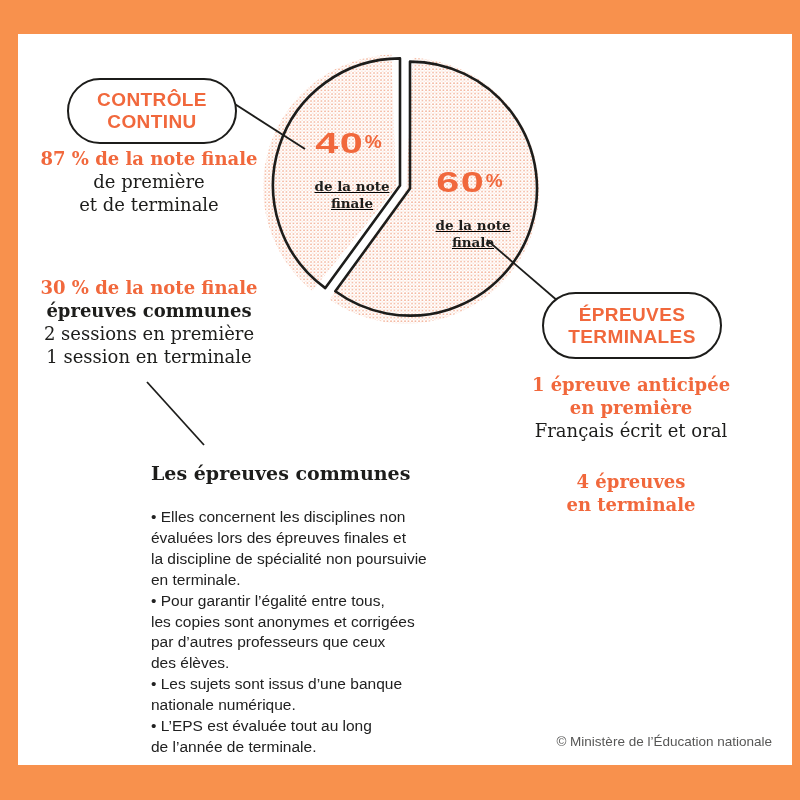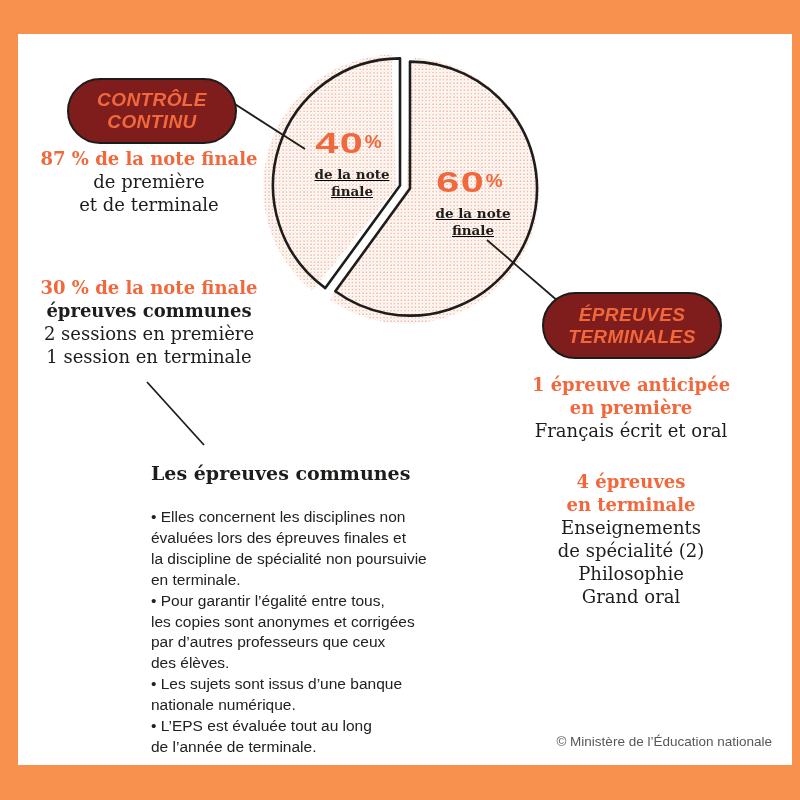--- a/index.html
+++ b/index.html
@@ -9,22 +9,22 @@
     font-family:"Liberation Sans",sans-serif;
   }
   .canvas{
     position:absolute;left:18px;top:34px;width:774px;height:731px;
     background:#ffffff;
   }
   svg.overlay{position:absolute;left:0;top:0;}
 
   .pill{
     position:absolute;border:2.5px solid #1c1c1a;border-radius:34px;
-    background:#7f1d1d;display:flex;flex-direction:column;justify-content:center;align-items:center;
-    text-align:center;z-index:3;font-style:italic;
+    background:#ffffff;display:flex;flex-direction:column;justify-content:center;align-items:center;
+    text-align:center;z-index:3;
   }
   .pill .pline{
     font-family:"Liberation Sans",sans-serif;font-weight:700;font-size:19px;line-height:22px;
     letter-spacing:.4px;color:#F1683C;
   }
   #pill-controle{left:67px;top:78px;width:166px;height:62px;}
   #pill-terminales{left:542px;top:292px;width:176px;height:63px;}
 
   .txtblock{position:absolute;text-align:center;z-index:2;}
   .hl{font-family:"DejaVu Serif",serif;font-weight:700;font-size:18px;line-height:23px;color:#F1683C;white-space:pre-line;}
@@ -42,21 +42,21 @@
   .big-num{display:block;color:#F1683C;line-height:34px;white-space:nowrap;}
   .big-num .digits{
     display:inline-block;font-weight:700;font-size:30px;letter-spacing:1px;
     transform:scaleX(1.38);transform-origin:center;
   }
   .big-num .unit{
     display:inline-block;font-weight:700;font-size:19px;position:relative;top:-5px;margin-left:7px;
   }
   .pie-caption{
     font-family:"DejaVu Serif",serif;font-weight:700;font-size:13.5px;line-height:16.5px;
-    color:#1d1d1b;white-space:pre-line;margin-top:1px;
+    color:#1d1d1b;white-space:pre-line;margin-top:13px;
   }
 
   #section-communes{position:absolute;left:151px;top:462px;width:330px;text-align:left;z-index:2;}
   #section-communes .title{
     font-family:"DejaVu Serif",serif;font-weight:700;font-size:19px;color:#1d1d1b;margin:0 0 23px 0;
   }
   #section-communes .body{
     font-family:"Liberation Sans",sans-serif;font-size:15.5px;line-height:20.9px;color:#212121;
     white-space:pre-line;
   }
@@ -130,24 +130,20 @@
 
 <div class="txtblock" id="block-premiere">
   <div class="hl">1 épreuve anticipée
 en première</div>
   <div class="det">Français écrit et oral</div>
 </div>
 
 <div class="txtblock" id="block-terminale">
   <div class="hl">4 épreuves
 en terminale</div>
-  <div class="det">Enseignements
-de spécialité (2)
-Philosophie
-Grand oral</div>
 </div>
 
 <div id="section-communes">
   <div class="title">Les épreuves communes</div>
   <div class="body">• Elles concernent les disciplines non
 évaluées lors des épreuves finales et
 la discipline de spécialité non poursuivie
 en terminale.
 • Pour garantir l’égalité entre tous,
 les copies sont anonymes et corrigées

